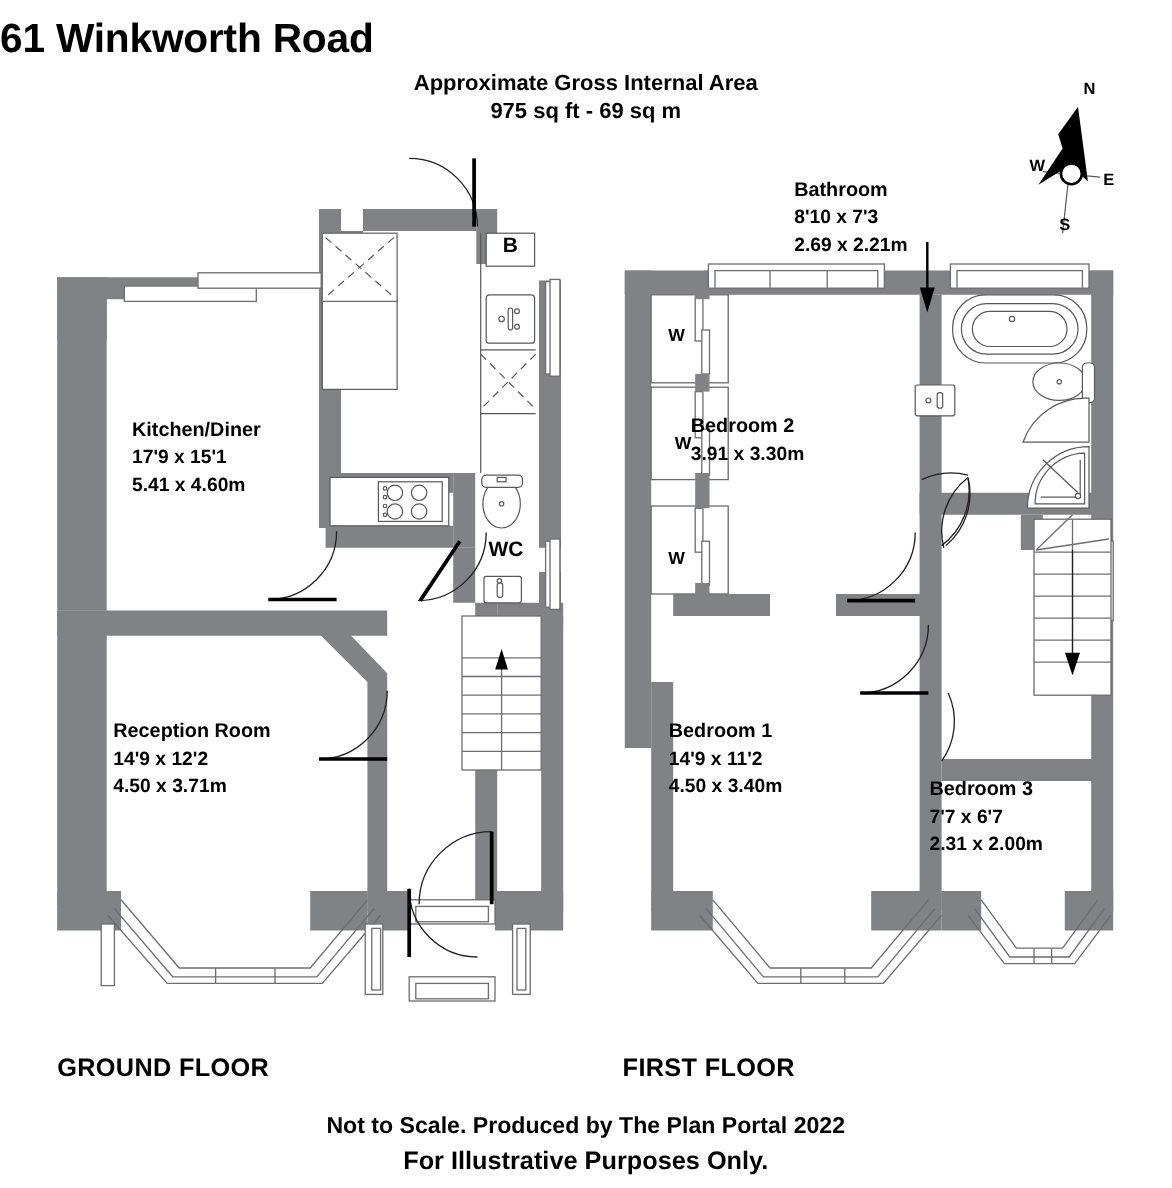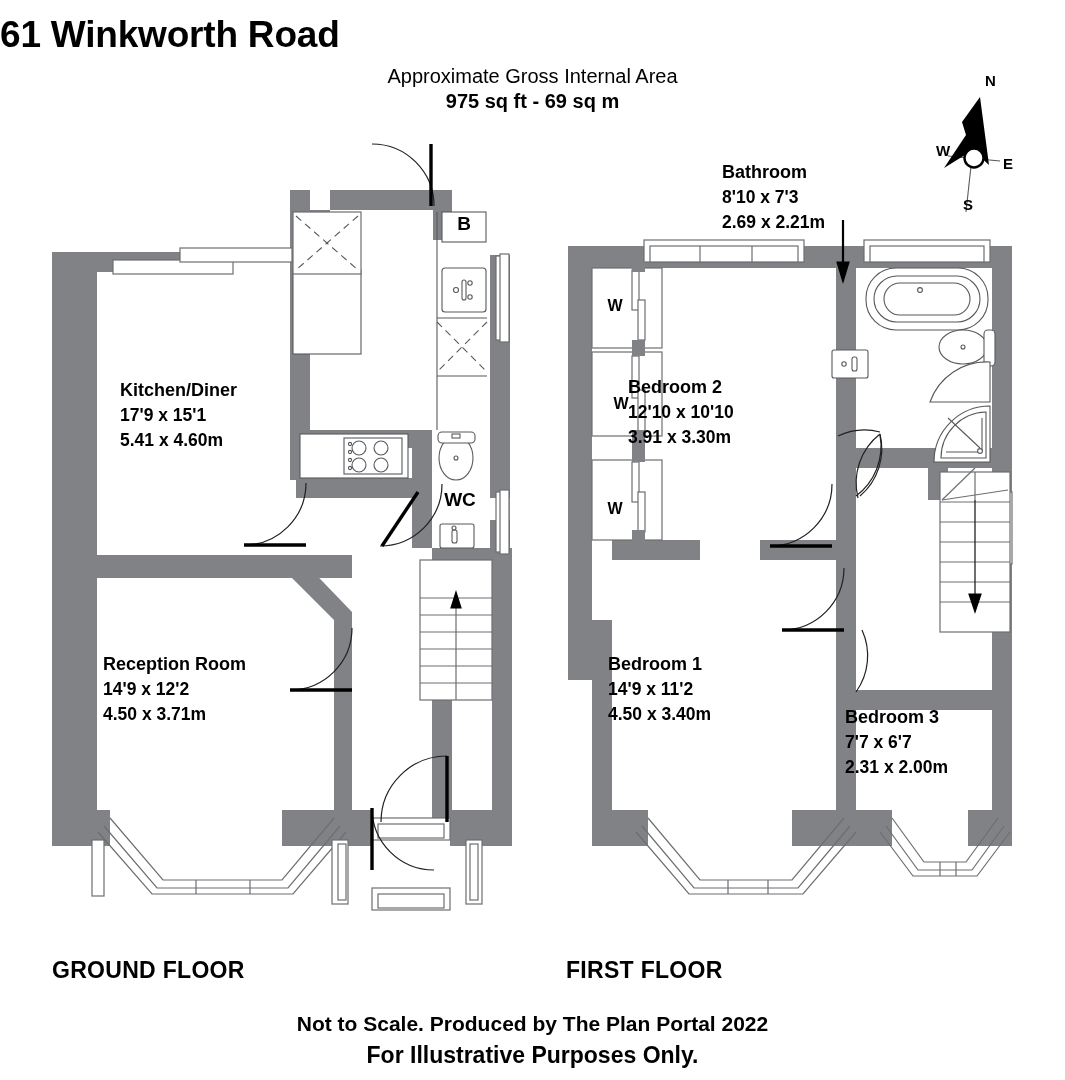--- a/index.html
+++ b/index.html
@@ -8,21 +8,21 @@
     width:1065px;height:1080px;position:relative;overflow:hidden;
     font-family:"Liberation Sans", sans-serif;color:#000;
   }
   .stage{position:absolute;inset:0;}
 
   
   .title{
     position:absolute;left:0;right:0;top:14px;
     font-size:37px;font-weight:bold;letter-spacing:-0.2px;
   }
-  .sub1{position:absolute;left:0;right:0;top:65px;text-align:center;font-size:20px;font-weight:normal;}
+  .sub1{position:absolute;left:0;right:0;top:65px;text-align:center;font-size:20px;font-weight:bold;}
   .sub2{position:absolute;left:0;right:0;top:90px;text-align:center;font-size:20px;font-weight:bold;}
 
   .floorlabel{position:absolute;font-size:23px;font-weight:bold;letter-spacing:0.3px;}
 
   .foot1{position:absolute;left:0;right:0;top:1012px;text-align:center;font-size:21px;font-weight:bold;}
   .foot2{position:absolute;left:0;right:0;top:1042px;text-align:center;font-size:23px;font-weight:bold;}
 
   .roomlabel{position:absolute;text-align:left;font-size:17.5px;font-weight:bold;line-height:25px;white-space:nowrap;}
   .roomlabel .nm{font-size:18px;}
 
@@ -378,21 +378,20 @@
   </div>
 
   <div class="roomlabel" style="left:722px;top:160px;width:220px;">
     <div class="nm">Bathroom</div>
     <div>8'10 x 7'3</div>
     <div>2.69 x 2.21m</div>
   </div>
 
   <div class="roomlabel" style="left:628px;top:375px;width:232px;">
     <div class="nm">Bedroom 2</div>
-    <div>12'10 x 10'10</div>
     <div>3.91 x 3.30m</div>
   </div>
 
   <div class="roomlabel" style="left:608px;top:652px;width:232px;">
     <div class="nm">Bedroom 1</div>
     <div>14'9 x 11'2</div>
     <div>4.50 x 3.40m</div>
   </div>
 
   <div class="roomlabel" style="left:845px;top:705px;width:192px;">

